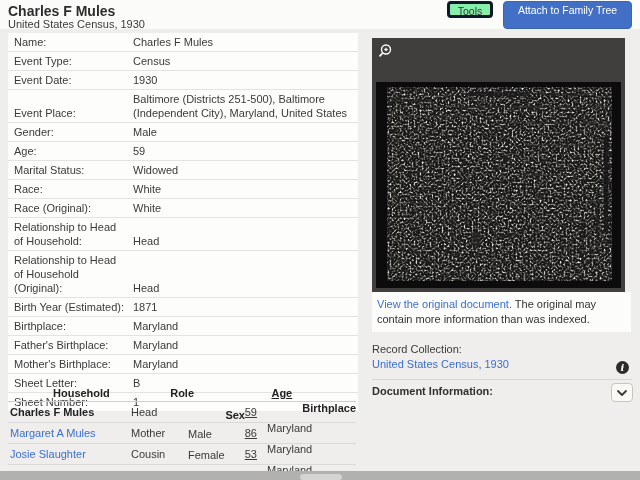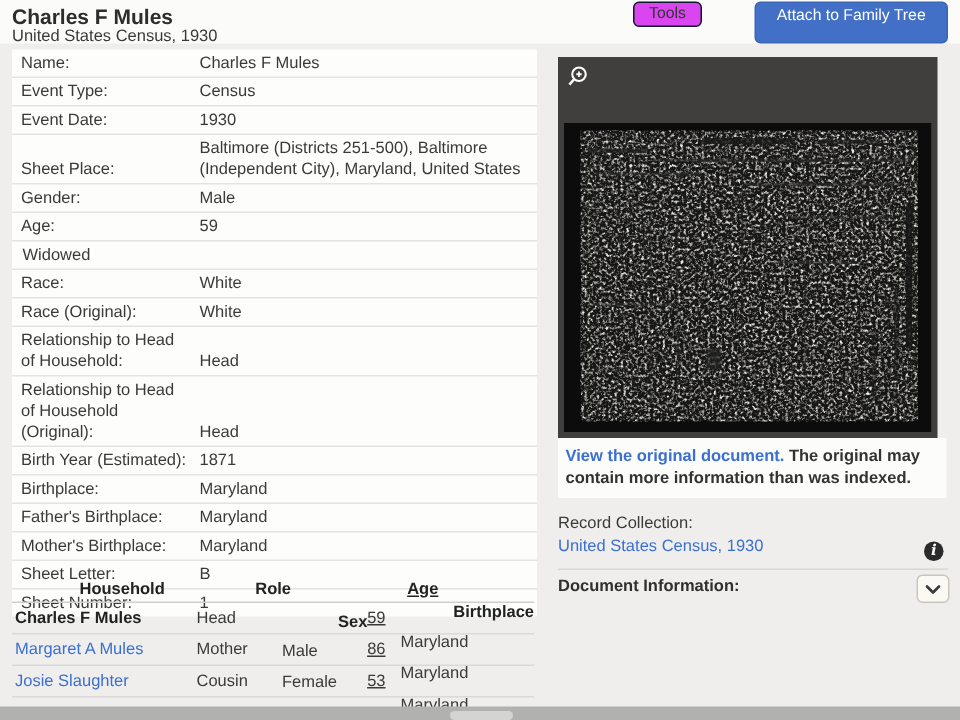--- a/index.html
+++ b/index.html
@@ -10,22 +10,22 @@
     color:#3a3a3a;
     position:relative;
   }
   .page { position:absolute; inset:0; width:640px; height:480px; }
 
   
   .topbar { position:absolute; left:0; top:0; width:640px; height:29px; background:#fbfbfa; }
   .page-title { position:absolute; left:8px; top:3px; font-size:14px; font-weight:bold; color:#2d2d2d; }
   .page-subtitle { position:absolute; left:8px; top:18px; font-size:11px; color:#3a3a3a; }
   .tools-btn {
-    position:absolute; left:422px; top:1px; width:46px; height:17px;
-    background:#d946ef; border:1px solid #0f172a; border-radius:4px;
+    position:absolute; left:447px; top:1px; width:46px; height:17px;
+    background:#86efac; border:3px solid #0f172a; border-radius:4px;
     font-size:10.5px; color:#333; text-align:center; line-height:15px; cursor:pointer;
   }
   .attach-btn {
     position:absolute; left:503px; top:1px; width:129px; height:28px;
     background:#4170c6; border:1px solid #3a65b4; border-radius:4px;
     font-size:10.5px; color:#fff; text-align:center; line-height:16px; cursor:pointer;
   }
 
   
   .record-card { position:absolute; left:8px; top:33px; width:350px; background:#fdfdfc; }
@@ -46,21 +46,21 @@
   .hh-row .link { color:#3b6fd0; cursor:pointer; }
   .hh-row .self { font-weight:bold; color:#222; }
 
   
   .viewer { position:absolute; left:372px; top:38px; width:253px; height:254px; background:#403f3e; }
   .zoom-btn { position:absolute; left:5px; top:5px; width:16px; height:17px; cursor:pointer; }
   .scan { position:absolute; left:4px; top:44px; width:245px; height:206px; cursor:pointer; }
 
   .view-note {
     position:absolute; left:372px; top:292px; width:259px; height:40px;
-    background:#fcfcfb; padding:5px 6px 0 5px; font-size:11px; line-height:15px; color:#333;font-weight:bold;
+    background:#fcfcfb; padding:5px 6px 0 5px; font-size:11px; line-height:15px; color:#333;
   }
   .view-note .link { color:#3b6fd0; cursor:pointer; }
 
   .rc-label { position:absolute; left:372px; top:343px; font-size:11px; color:#3a3a3a; }
   .rc-link  { position:absolute; left:372px; top:358px; font-size:11px; color:#3b6fd0; cursor:pointer; }
   .info-icon {
     position:absolute; left:616px; top:361px; width:13px; height:13px;
     background:#2b2b2b; border-radius:50%; color:#fff; cursor:pointer;
     font-family:"DejaVu Serif",serif; font-size:10px; font-weight:bold; font-style:italic;
     text-align:center; line-height:13px;
@@ -96,32 +96,33 @@
       </div>
       <div class="record-row">
         <div class="record-label">Event Type:</div>
         <div class="record-value">Census</div>
       </div>
       <div class="record-row">
         <div class="record-label">Event Date:</div>
         <div class="record-value">1930</div>
       </div>
       <div class="record-row">
-        <div class="record-label">Sheet Place:</div>
+        <div class="record-label">Event Place:</div>
         <div class="record-value">Baltimore (Districts 251-500), Baltimore (Independent City), Maryland, United States</div>
       </div>
       <div class="record-row">
         <div class="record-label">Gender:</div>
         <div class="record-value">Male</div>
       </div>
       <div class="record-row">
         <div class="record-label">Age:</div>
         <div class="record-value">59</div>
       </div>
       <div class="record-row">
+        <div class="record-label">Marital Status:</div>
         <div class="record-value">Widowed</div>
       </div>
       <div class="record-row">
         <div class="record-label">Race:</div>
         <div class="record-value">White</div>
       </div>
       <div class="record-row">
         <div class="record-label">Race (Original):</div>
         <div class="record-value">White</div>
       </div>

